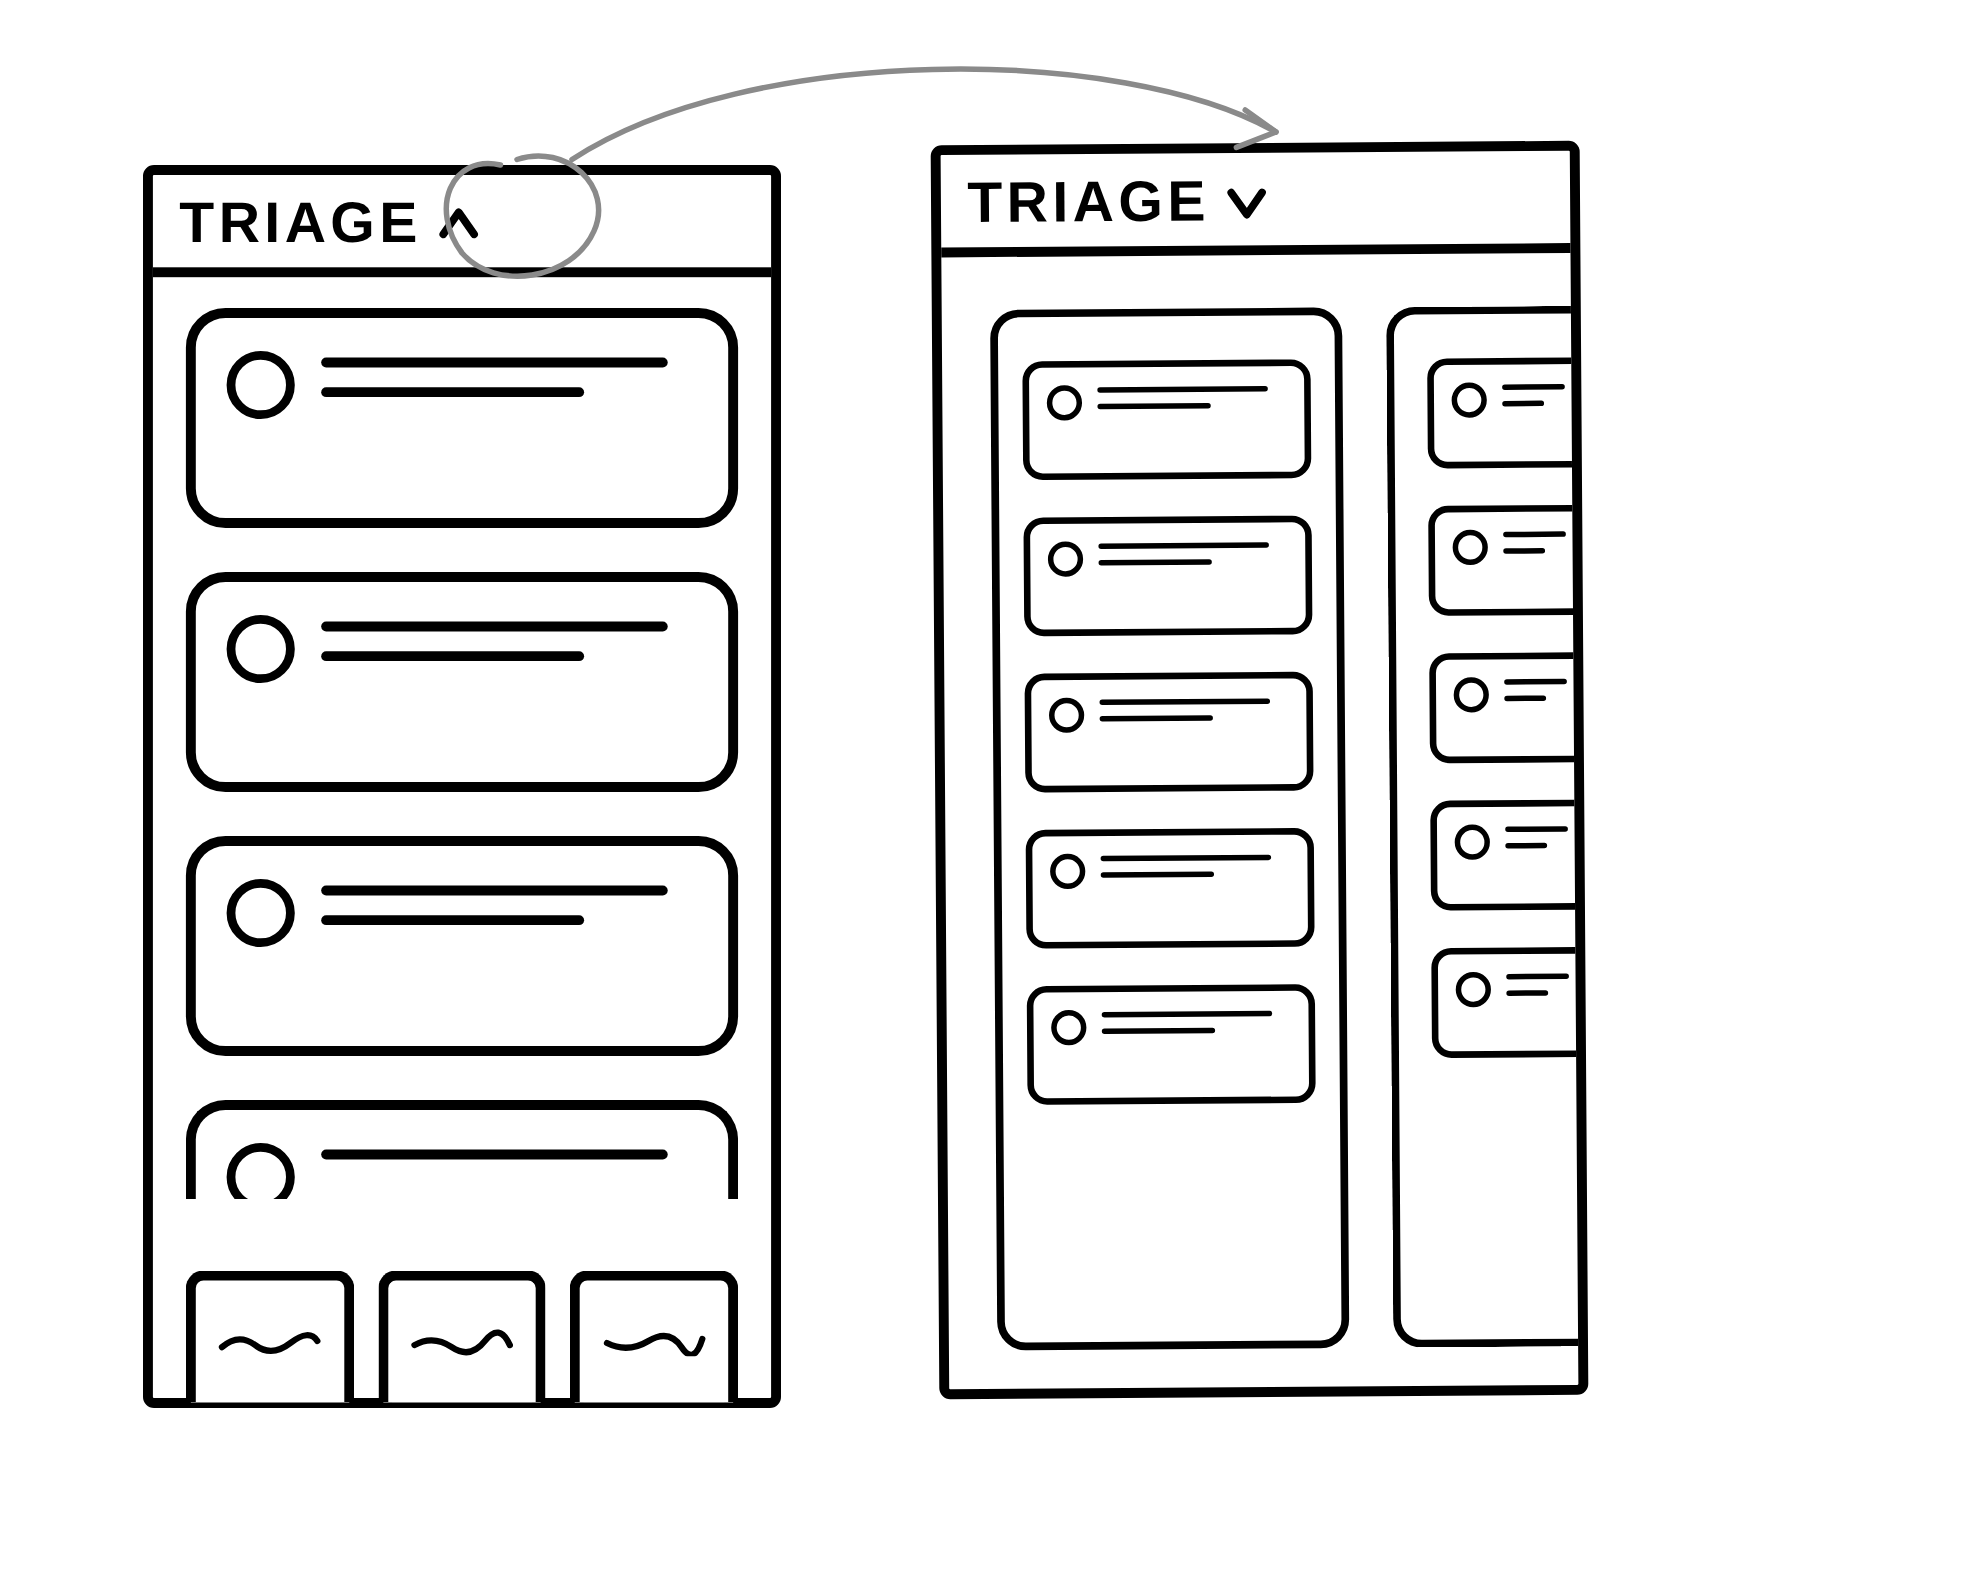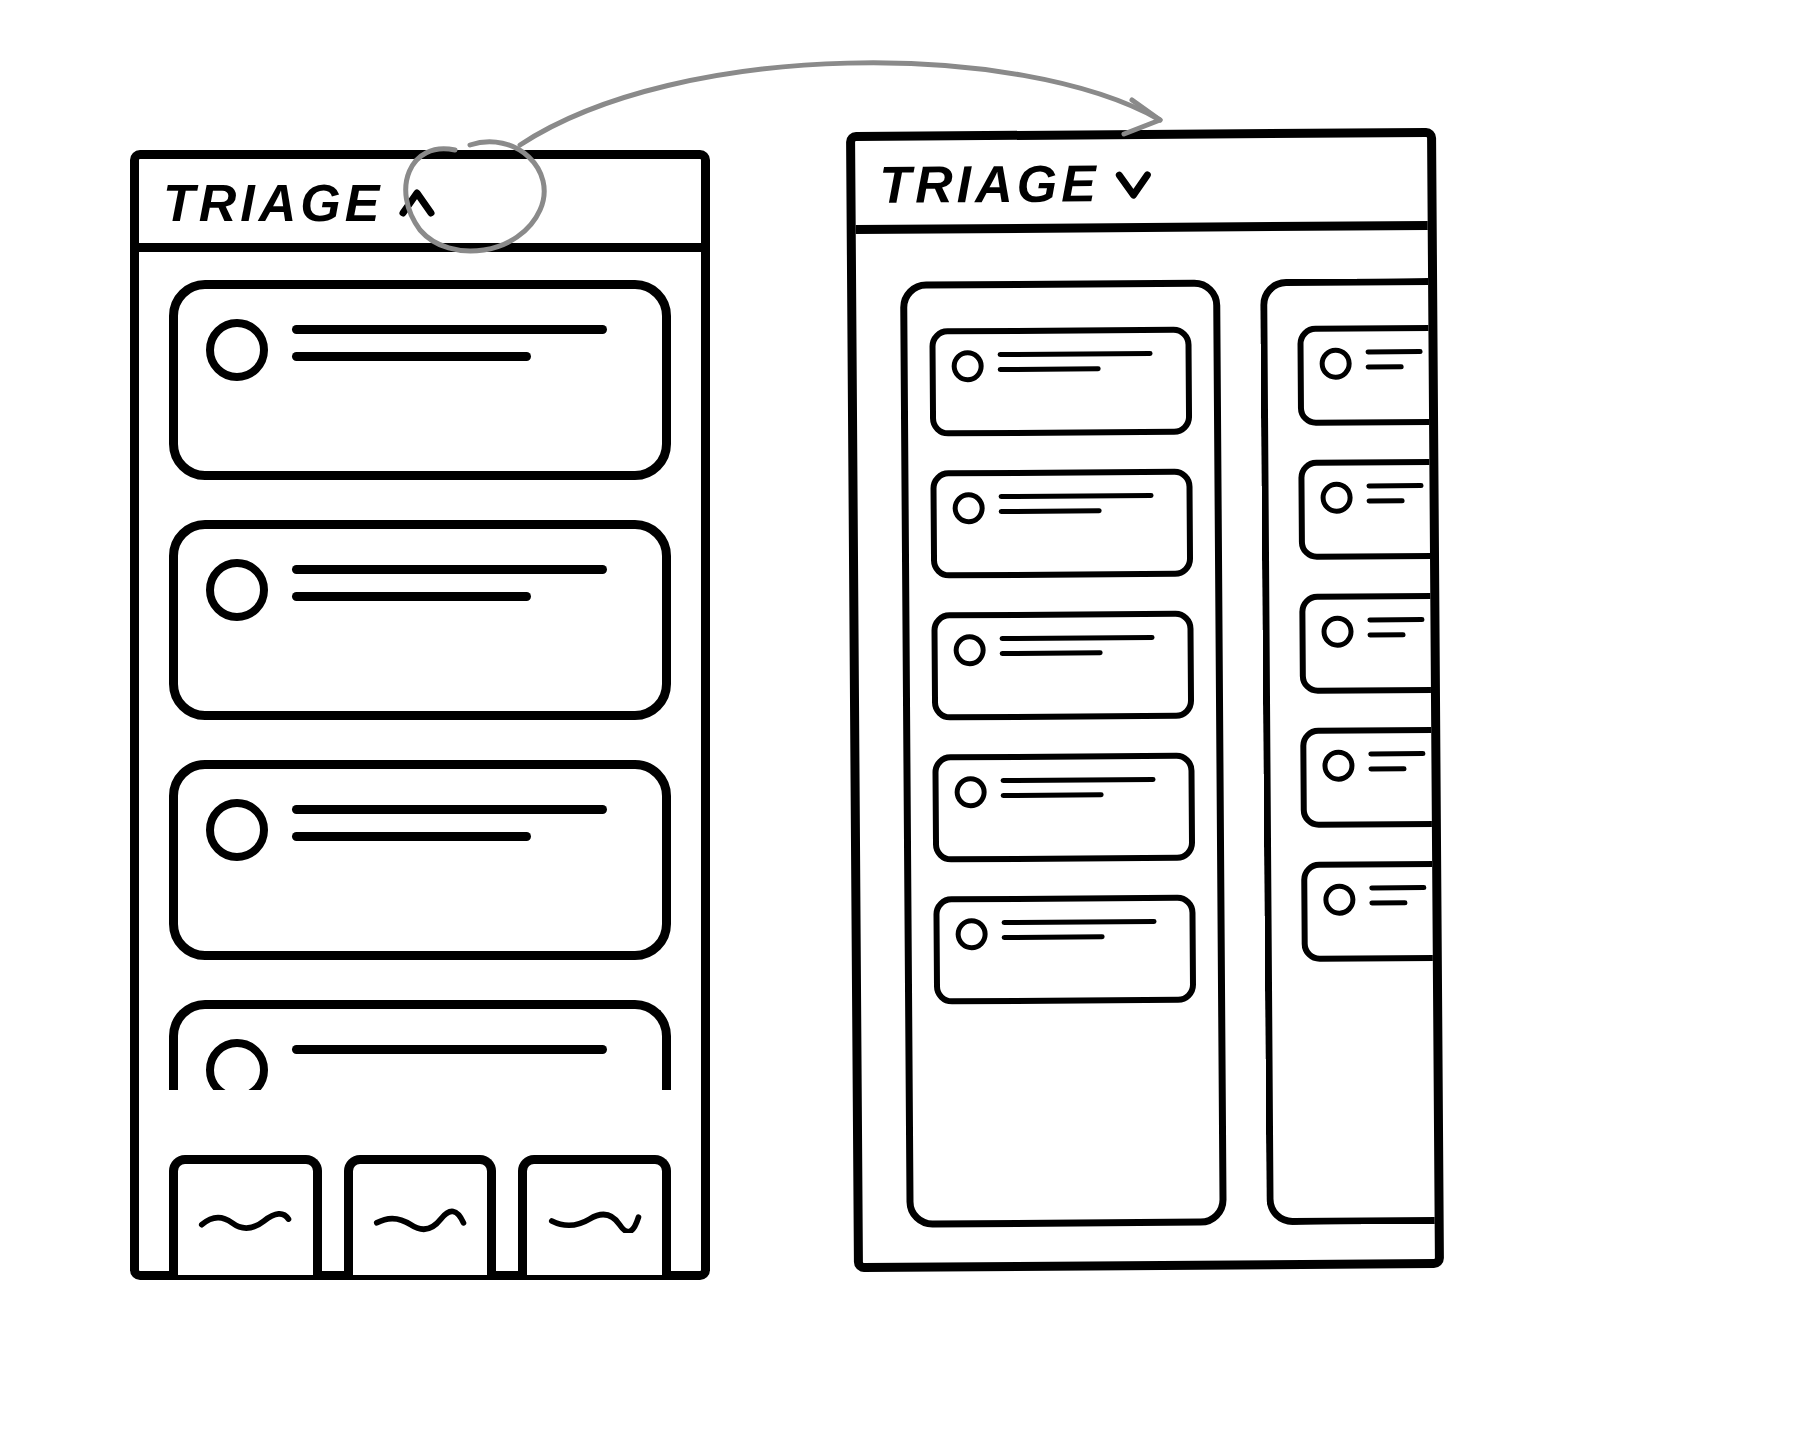--- a/index.html
+++ b/index.html
@@ -4,21 +4,21 @@
 <style>
   * { box-sizing: border-box; }
   html, body {
     margin: 0; padding: 0;
     width: 1800px; height: 1440px;
     background: #fff;
     font-family: "Comic Sans MS", "Marker Felt", "Segoe Script", cursive, sans-serif;
   }
   .canvas {
     position: relative;
-    width: 1800px; height: 1440px; font-style: italic;
+    width: 1800px; height: 1440px;
   }
   
   .panel {
     position: absolute;
     background: #fff;
     border: 9px solid #000;
     border-radius: 10px;
   }
   .panel-left {
     left: 130px; top: 150px;

